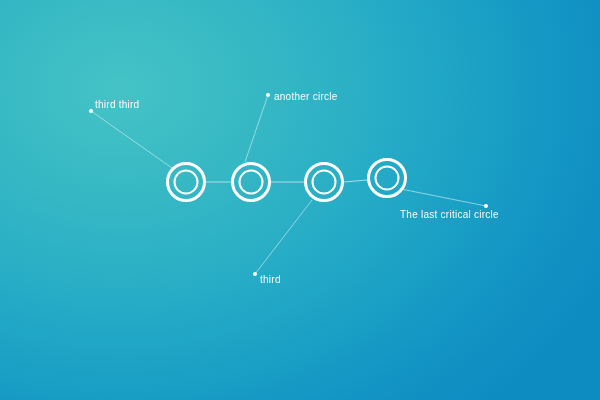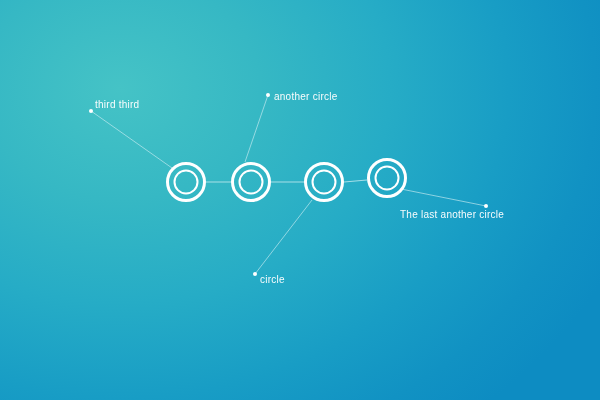--- a/index.html
+++ b/index.html
@@ -79,16 +79,16 @@
     <g id="dots">
         <circle cx="91" cy="111" r="2" fill="#ffffff"></circle>
         <circle cx="268" cy="95" r="2" fill="#ffffff"></circle>
         <circle cx="255" cy="274" r="2" fill="#ffffff"></circle>
         <circle cx="486" cy="206" r="2" fill="#ffffff"></circle>
       </g>
   </svg>
   <div id="labels">
       <div class="label" style="left: 95px; top: 100px;">third third</div>
       <div class="label" style="left: 274px; top: 92px;">another circle</div>
-      <div class="label" style="left: 260px; top: 275px;">circle</div>
-      <div class="label" style="left: 400px; top: 210px;">The last another circle</div>
+      <div class="label" style="left: 260px; top: 275px;">third</div>
+      <div class="label" style="left: 400px; top: 210px;">The last critical circle</div>
     </div>
 </div>
 
 </body></html>

